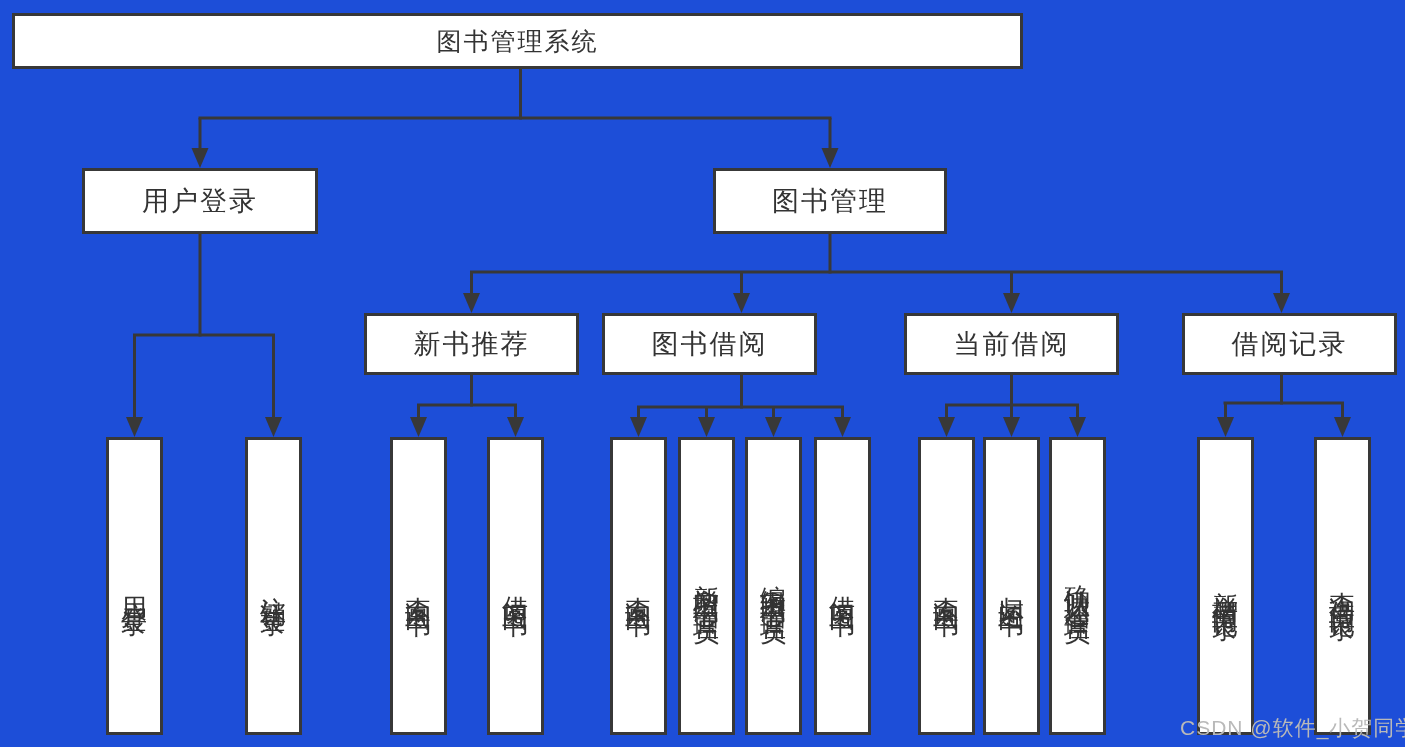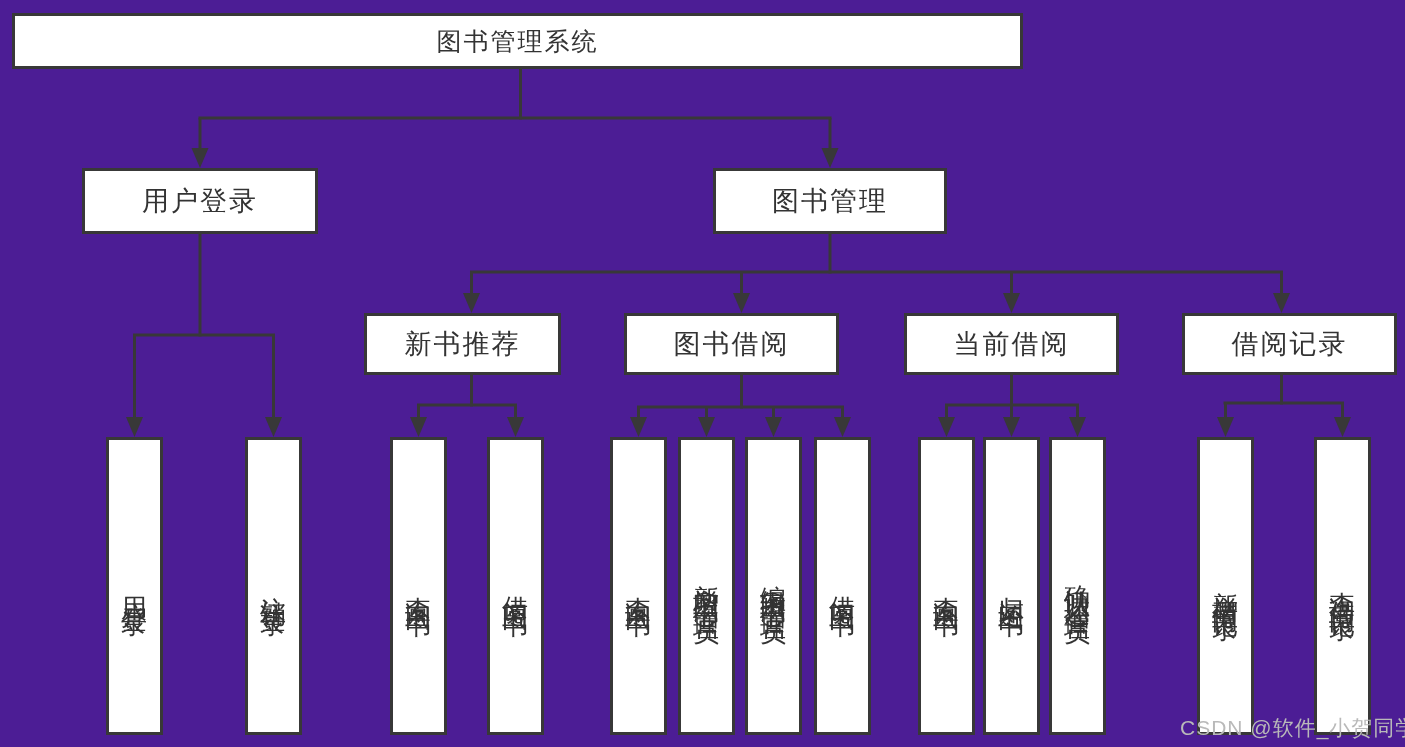--- a/index.html
+++ b/index.html
@@ -1,19 +1,19 @@
 <!DOCTYPE html>
 <html><head>
 <meta charset="utf-8">
 <style>
   html,body { margin:0; padding:0; background:#ffffff; }
   .canvas {
     position:relative;
     width:1405px; height:747px;
-    background:#4c1d95;
+    background:#1d4ed8;
     font-family:"Liberation Sans", sans-serif;
     overflow:hidden;
   }
   .connectors { position:absolute; left:0; top:0; width:1405px; height:747px; }
   .node {
     position:absolute;
     box-sizing:border-box;
     border:3px solid #383838;
     background:#ffffff;
     display:flex;
@@ -117,24 +117,24 @@
     <span class="root-label">图书管理系统</span>
   </div>
 
   <div class="node" style="left:82px; top:168px; width:236px; height:66px;">
     <span class="h-label">用户登录</span>
   </div>
   <div class="node" style="left:713px; top:168px; width:234px; height:66px;text-align:center;">
     <span class="h-label">图书管理</span>
   </div>
 
-  <div class="node" style="left:364px; top:313px; width:197px; height:62px;">
+  <div class="node" style="left:364px; top:313px; width:215px; height:62px;">
     <span class="h-label">新书推荐</span>
   </div>
-  <div class="node" style="left:624px; top:313px; width:215px; height:62px;">
+  <div class="node" style="left:602px; top:313px; width:215px; height:62px;">
     <span class="h-label">图书借阅</span>
   </div>
   <div class="node" style="left:904px; top:313px; width:215px; height:62px;">
     <span class="h-label">当前借阅</span>
   </div>
   <div class="node" style="left:1174px; top:313px; width:215px; height:62px;margin-left:8px;">
     <span class="h-label">借阅记录</span>
   </div>
 
   <div class="node" style="left:106px; top:437px; width:57px; height:298px;">

